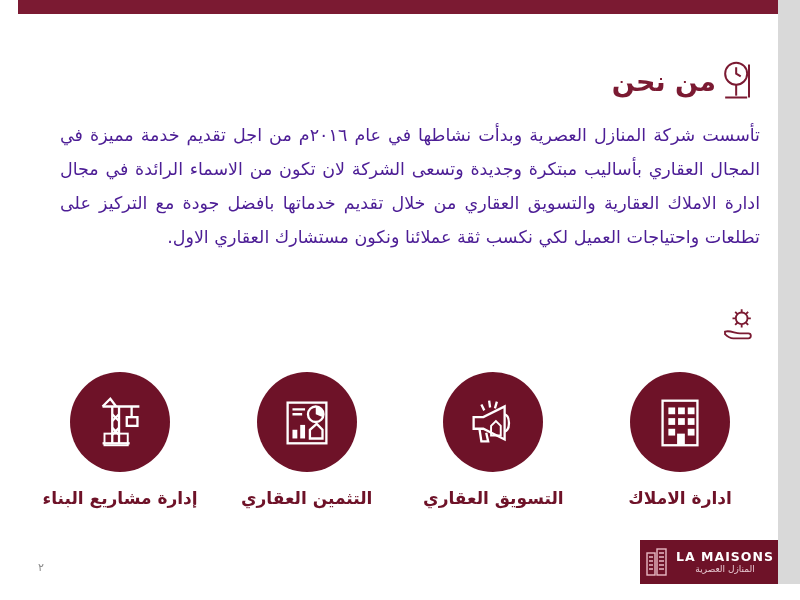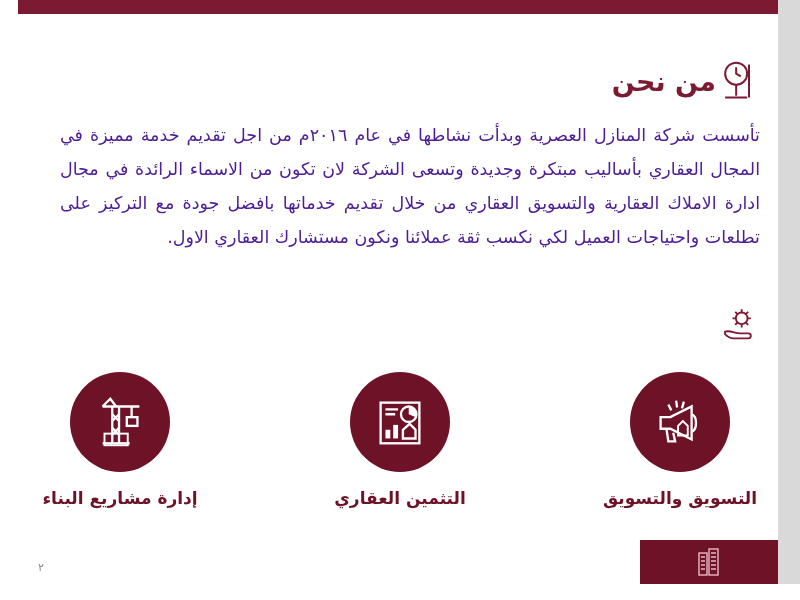--- a/index.html
+++ b/index.html
@@ -229,32 +229,49 @@
       <svg class="services-icon" viewBox="0 0 48 48" fill="none" stroke="#7b1a32" stroke-width="2.2">
         <circle cx="26" cy="16" r="7"></circle>
         <path d="M26 5 L26 9 M26 23 L26 27 M15 16 L19 16 M33 16 L37 16 M18.2 8.2 L21 11 M31 21 L33.8 23.8 M33.8 8.2 L31 11 M21 21 L18.2 23.8"></path>
         <path d="M6 32 C12 30 18 34 24 34 L34 34 C38 34 38 40 34 40 L16 40 C11 40 8 37 6 35 Z"></path>
       </svg>
     </span>
   </div>
 
   <div class="services-grid">
 
+    <div class="service-item">
+      <div class="service-circle">
+        <svg viewBox="0 0 64 64" fill="none" stroke="#ffffff" stroke-width="2.4">
+          <rect x="14" y="10" width="36" height="46"></rect>
+          <rect x="20" y="17" width="7" height="7" fill="#ffffff" stroke="none"></rect>
+          <rect x="30" y="17" width="7" height="7" fill="#ffffff" stroke="none"></rect>
+          <rect x="40" y="17" width="7" height="7" fill="#ffffff" stroke="none"></rect>
+          <rect x="20" y="28" width="7" height="7" fill="#ffffff" stroke="none"></rect>
+          <rect x="30" y="28" width="7" height="7" fill="#ffffff" stroke="none"></rect>
+          <rect x="40" y="28" width="7" height="7" fill="#ffffff" stroke="none"></rect>
+          <rect x="20" y="39" width="7" height="7" fill="#ffffff" stroke="none"></rect>
+          <rect x="40" y="39" width="7" height="7" fill="#ffffff" stroke="none"></rect>
+          <rect x="29" y="44" width="8" height="12" fill="#ffffff" stroke="none"></rect>
+        </svg>
+      </div>
+      <div class="service-label">ادارة الاملاك</div>
+    </div>
 
     <div class="service-item">
       <div class="service-circle">
         <svg viewBox="0 0 64 64" fill="none" stroke="#ffffff" stroke-width="2.4">
           <path d="M12 27 L12 39 L22 39 L44 50 L44 16 L22 27 Z"></path>
           <path d="M44 24 C50 26 50 40 44 42"></path>
           <path d="M18 39 L20 52 L27 52 L25 43"></path>
           <path d="M20 14 L23 20 M28 10 L29 17 M36 11 L34 18"></path>
           <path d="M30 36 L30 46 L40 46 L40 36 L35 31 Z" stroke-width="2"></path>
         </svg>
       </div>
-      <div class="service-label">التسويق والتسويق</div>
+      <div class="service-label">التسويق العقاري</div>
     </div>
 
     <div class="service-item">
       <div class="service-circle">
         <svg viewBox="0 0 64 64" fill="none" stroke="#ffffff" stroke-width="2.4">
           <rect x="12" y="12" width="40" height="42"></rect>
           <path d="M17 19 L30 19 M17 24 L27 24"></path>
           <circle cx="41" cy="24" r="8"></circle>
           <path d="M41 24 L41 16 A8 8 0 0 1 48.5 27 Z" fill="#ffffff" stroke="none"></path>
           <rect x="17" y="40" width="5" height="9" fill="#ffffff" stroke="none"></rect>
@@ -278,20 +295,24 @@
           <rect x="16" y="44" width="24" height="12" stroke-width="2"></rect>
           <path d="M14 54 L42 54"></path>
         </svg>
       </div>
       <div class="service-label">إدارة مشاريع البناء</div>
     </div>
 
   </div>
 
   <div class="logo-box">
+    <div class="logo-text">
+      <div class="logo-title">LA MAISONS</div>
+      <div class="logo-sub">المنازل العصرية</div>
+    </div>
     <span class="logo-mark">
       <svg viewBox="0 0 26 30" fill="none" stroke="#e8b9c4" stroke-width="1.4">
         <rect x="3" y="6" width="8" height="22"></rect>
         <rect x="13" y="2" width="9" height="26"></rect>
         <path d="M5 10 L9 10 M5 14 L9 14 M5 18 L9 18 M5 22 L9 22"></path>
         <path d="M15 6 L20 6 M15 10 L20 10 M15 14 L20 14 M15 18 L20 18 M15 22 L20 22"></path>
       </svg>
     </span>
   </div>
 

